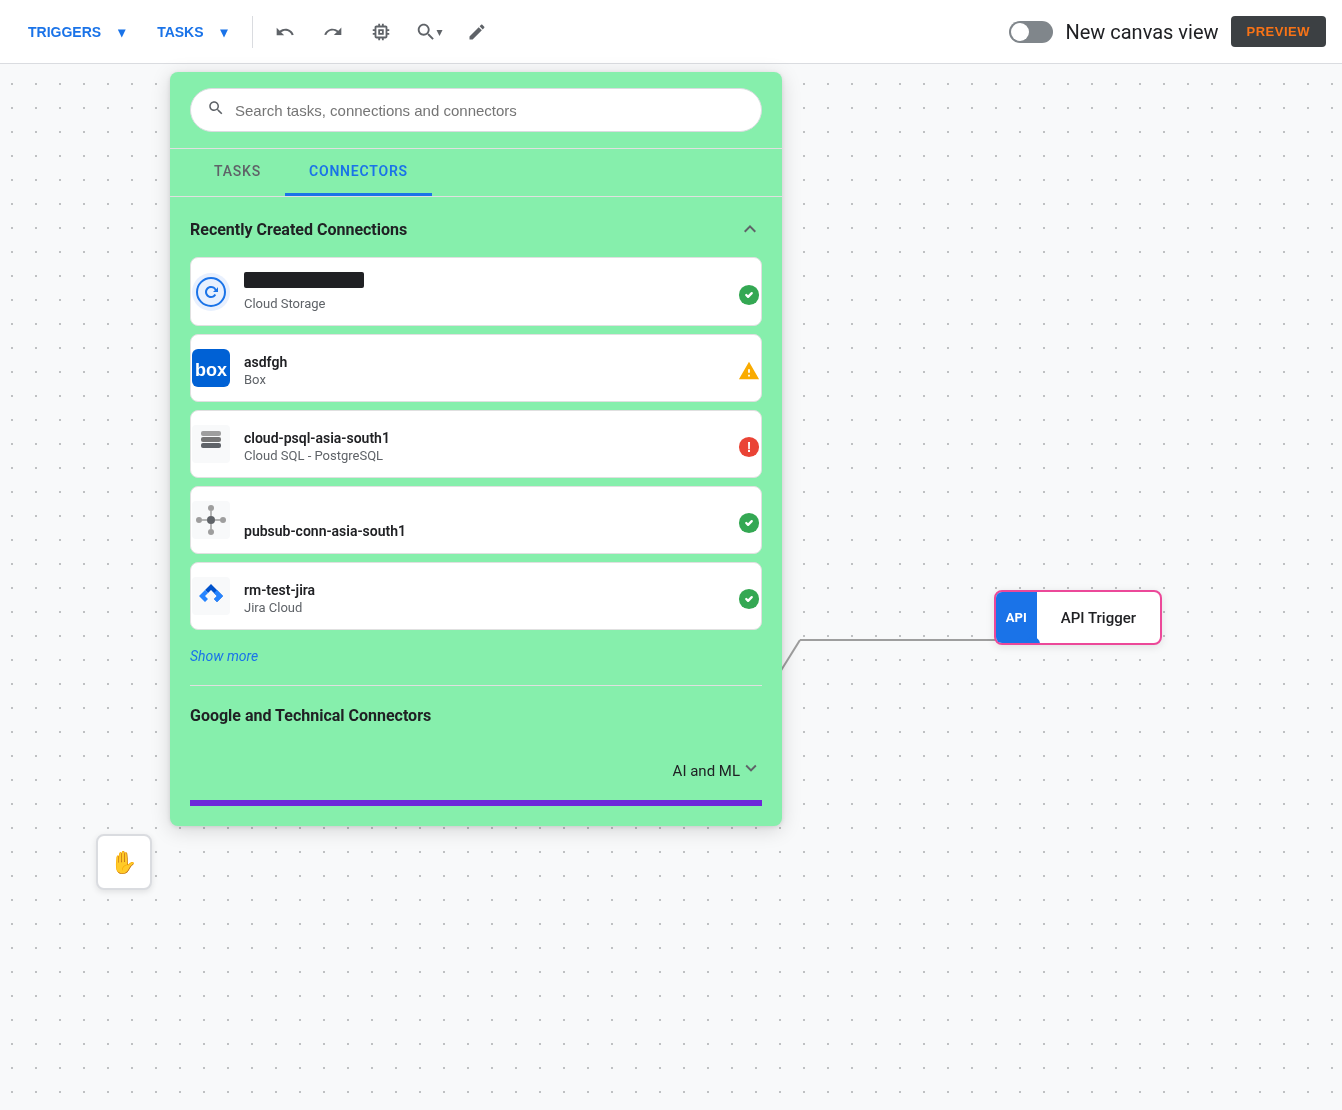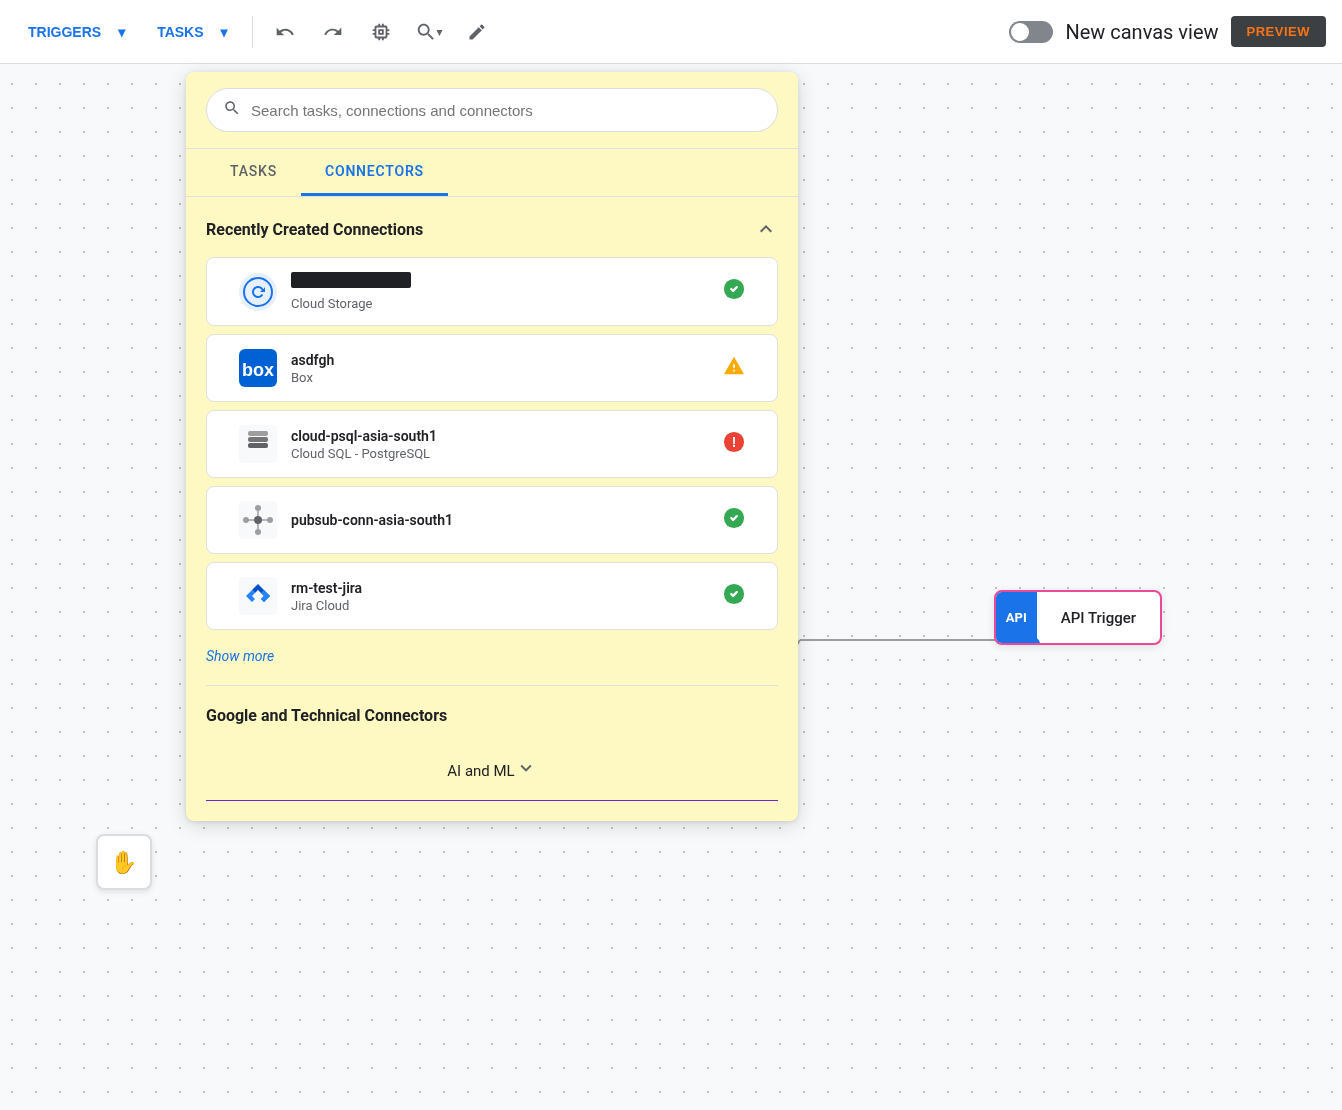--- a/index.html
+++ b/index.html
@@ -112,23 +112,23 @@
       font-size: 13px;
       font-weight: 600;
       cursor: pointer;
       letter-spacing: 0.5px;
     }
 
     
     .dropdown-panel {
       position: absolute;
       top: 72px;
-      left: 186px;
+      left: 170px;
       width: 612px;
-      background: #fef9c3;
+      background: #86efac;
       border-radius: 8px;
       box-shadow: 0 4px 20px rgba(0,0,0,0.15), 0 1px 4px rgba(0,0,0,0.1);
       z-index: 20;
       overflow: hidden;
     }
 
     
     .search-bar {
       padding: 16px 20px;
       border-bottom: 1px solid #e0e0e0;
@@ -207,22 +207,22 @@
     }
 
     
     .connection-list {
       display: flex;
       flex-direction: column;
       gap: 8px;
     }
     .connection-item {
       display: flex;
-      align-items: center;
-      padding: 14px 32px;
+      align-items: flex-end;
+      padding: 14px 1px;
       border: 1px solid #e0e0e0;
       border-radius: 8px;
       gap: 14px;
       background: white;
     }
     .conn-icon {
       width: 38px;
       height: 38px;
       border-radius: 50%;
       display: flex;
@@ -283,23 +283,23 @@
       font-size: 16px;
       font-weight: 700;
       color: #202124;
       margin-bottom: 16px;
     }
 
     
     .connector-category {
       display: flex;
       align-items: center;
-      justify-content: center;
+      justify-content: flex-end;
       padding: 16px 0;
-      border-bottom: 1px solid #6d28d9;
+      border-bottom: 6px solid #6d28d9;
       cursor: pointer;
     }
     .connector-category-name {
       font-size: 15px;
       color: #202124;
     }
     .chevron-icon {
       color: #5f6368;
       font-size: 20px;
     }

